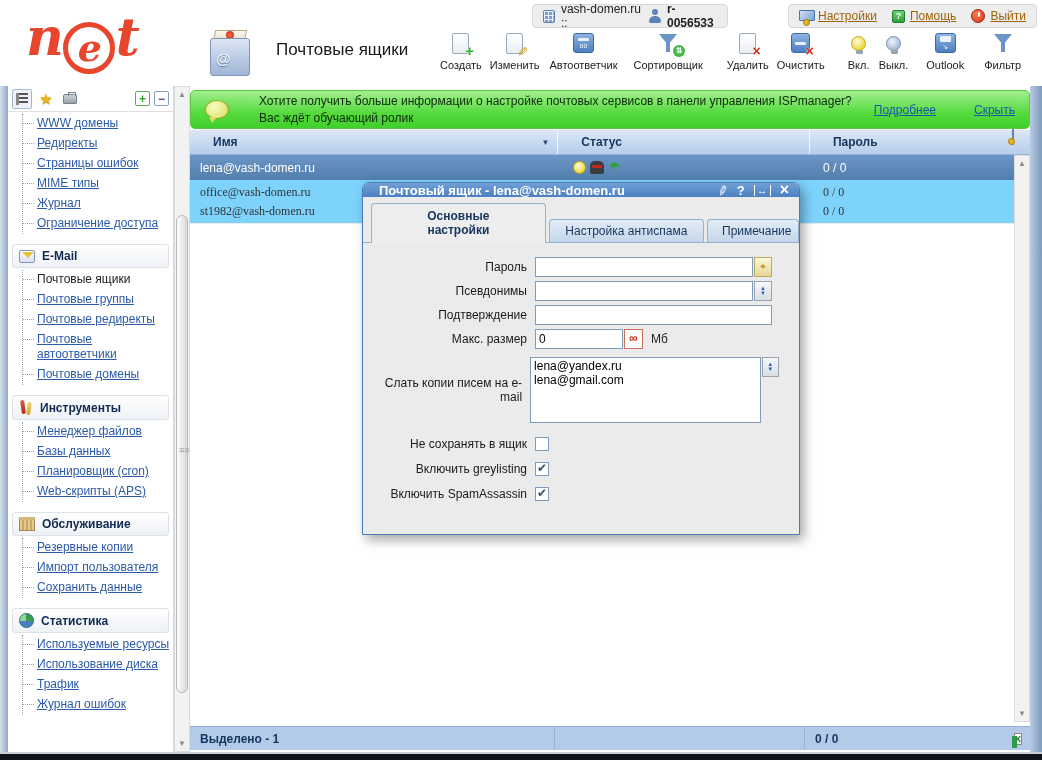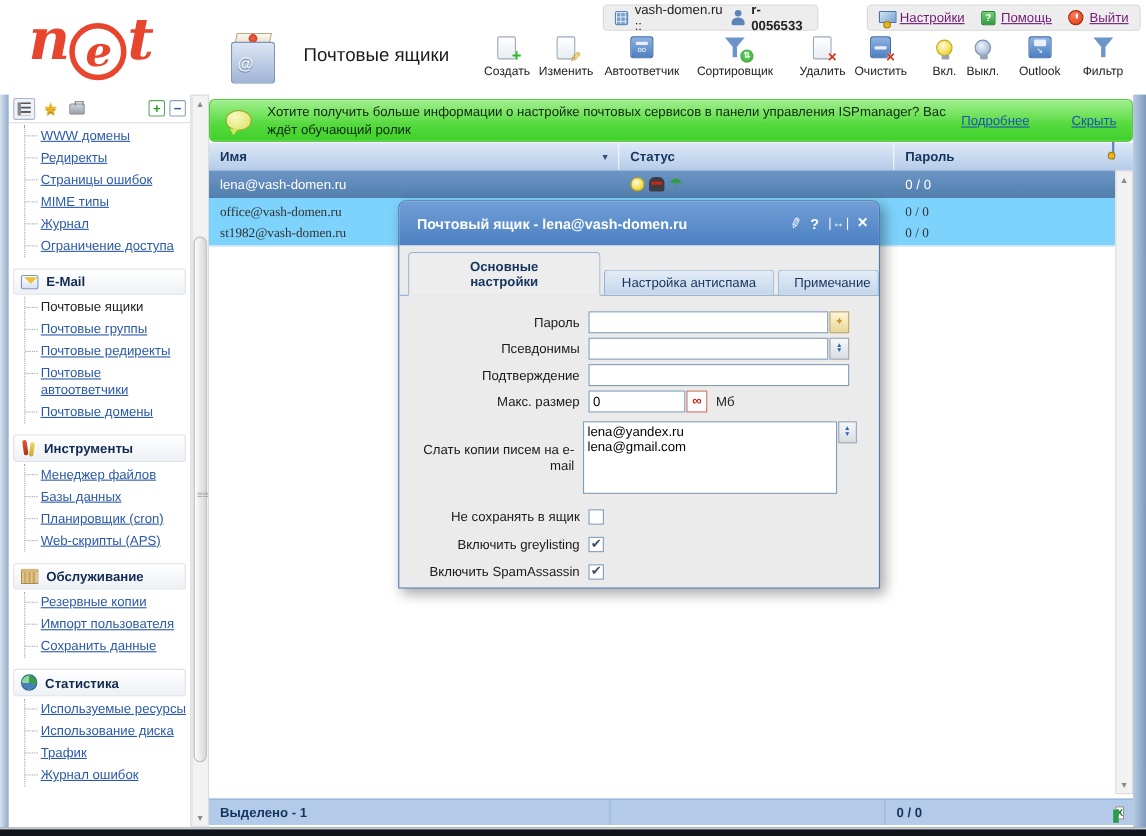--- a/index.html
+++ b/index.html
@@ -9,21 +9,21 @@
 
   
   .frame-left  { left:0; top:86px; width:8px;  height:674px; background:linear-gradient(90deg,#d7e2ef,#8fa9c9); }
   .frame-right { left:1030px; top:86px; width:12px; height:674px; background:linear-gradient(90deg,#b9cce3,#7d99bd); }
   .frame-bottom{ left:0; top:752px; width:1042px; height:8px; background:#10131a; border-top:2px solid #c9ced6; }
 
   
   .logo { left:26px; top:6px; color:#e8452e; font-family:"DejaVu Serif","Liberation Serif",serif; font-style:italic; font-weight:bold; font-size:52px; letter-spacing:-2px; }
   .logo .circ { display:inline-flex; align-items:center; justify-content:center; width:52px; height:52px; border:5px solid #e8452e; border-radius:50%; font-size:38px; margin:0 1px; vertical-align:-6px; }
   .tstrip { top:4px; height:24px; background:#ededee; border:1px solid #d9d9db; border-radius:4px; display:flex; align-items:center; padding:0 10px; gap:6px; }
-  .tstrip a { color:#701a75; text-decoration:underline; }
+  .tstrip a { color:#a16207; text-decoration:underline; }
   .ic-calc { width:13px; height:13px; border:1px solid #5b84b8; background:#7aa0cc; background-image:linear-gradient(#e8f0fa 1px,transparent 1px),linear-gradient(90deg,#e8f0fa 1px,transparent 1px); background-size:4px 4px; border-radius:2px; }
   .ic-person { width:14px; height:14px; position:relative; }
   .ic-person::before { content:""; position:absolute; left:4px; top:0; width:6px; height:6px; border-radius:50%; background:#5b84b8; }
   .ic-person::after { content:""; position:absolute; left:1px; top:7px; width:12px; height:7px; border-radius:6px 6px 2px 2px; background:#5b84b8; }
   .ic-monitor { width:14px; height:12px; position:relative; }
   .ic-monitor::before { content:""; position:absolute; left:0; top:0; width:14px; height:9px; border:1px solid #4a74a8; background:linear-gradient(135deg,#cfe2f6,#7aa3d2); border-radius:1px; }
   .ic-monitor::after { content:""; position:absolute; left:4px; top:9px; width:6px; height:3px; background:#4a74a8; }
   .ic-gearDot::after { content:""; position:absolute; right:-2px; bottom:-1px; width:5px; height:5px; border-radius:50%; background:#e8b51e; border:1px solid #a87d08; }
   .ic-help { width:13px; height:13px; background:linear-gradient(#6fd06f,#2f9e3f); border:1px solid #1f7a2f; border-radius:2px; color:#fff; font-weight:bold; font-size:9px; display:flex; align-items:center; justify-content:center; }
   .ic-power { width:14px; height:14px; border-radius:50%; background:radial-gradient(circle at 35% 30%,#ff7a54,#d93812); border:1px solid #a02206; position:relative; }
@@ -50,28 +50,28 @@
   .funnel::before { content:""; position:absolute; left:1px; top:2px; border-left:9px solid transparent; border-right:9px solid transparent; border-top:11px solid #6b94c8; }
   .funnel::after { content:""; position:absolute; left:8px; top:11px; width:4px; height:9px; background:#6b94c8; }
   .mini-green { position:absolute; right:-3px; bottom:-1px; width:12px; height:12px; border-radius:50%; background:radial-gradient(#6fd86f,#2a9c2a); color:#fff; font-size:8px; line-height:12px; text-align:center; font-weight:bold; }
   .bulb { width:15px; height:15px; border-radius:50%; position:relative; }
   .bulb::after { content:""; position:absolute; left:4px; bottom:-4px; width:7px; height:4px; background:#9aa4ae; border-radius:1px; }
   .bulb.on  { background:radial-gradient(circle at 40% 35%,#fffce0,#f0d83a 70%,#d8bc20); border:1px solid #c0a818; }
   .bulb.off { background:radial-gradient(circle at 40% 35%,#eef3fa,#a8bcd8 70%,#8aa2c4); border:1px solid #7890b0; }
 
   
   .banner { left:190px; top:90px; width:840px; height:39px; background:linear-gradient(180deg,#a2ef8f,#55da3e 60%,#3fd02a); border:1px solid #58c840; border-radius:5px; display:flex; align-items:center; padding:0 14px; color:#0c2a08; }
-  .banner .txt { width:620px; line-height:1.35; margin-left:14px; }
+  .banner .txt { width:620px; line-height:1.35; margin-left:30px; }
   .banner a { color:#1a55b0; text-decoration:underline; }
   .bubble { width:24px; height:19px; background:radial-gradient(circle at 35% 30%,#f8fac0,#d8e060); border:1px solid #98a828; border-radius:50%; position:relative; flex:none; }
   .bubble::after { content:""; position:absolute; left:3px; bottom:-5px; border-left:3px solid transparent; border-right:5px solid transparent; border-top:6px solid #d8e060; }
 
   
   .thead { left:190px; top:130px; width:840px; height:25px; background:linear-gradient(#dce8f7,#b6cde9); border-bottom:1px solid #96b3d9; display:flex; color:#15355e; font-weight:bold; }
-  .th { padding:5px 10px 0; border-right:1px solid rgba(255,255,255,.8); position:relative; }
+  .th { padding:5px 10px 0; border-right:1px solid rgba(255,255,255,.8); position:relative;margin-left:13px; }
   .sortarrow { position:absolute; right:8px; top:8px; font-size:8px; color:#2a4a74; }
   .ic-table { width:15px; height:12px; border:1px solid #5b84b8; background:#e8f0fa; background-image:linear-gradient(#9ab8dc 1px,transparent 1px),linear-gradient(90deg,#9ab8dc 1px,transparent 1px); background-size:5px 4px; position:relative; margin:5px 0 0 1px; }
   .trow { left:190px; width:824px; height:25px; display:flex; align-items:center; }
   .row-sel { background:linear-gradient(#6b95c4,#527fae); color:#fff; }
   .row-n { background:#7dd3fc; color:#333; border-bottom:1px solid #ececec;font-family:Liberation Serif, serif; }
   .cell-name { width:373px; padding:0 10px; }
   .cell-status { width:250px; padding:0 10px; display:flex; gap:4px; align-items:center; }
   .cell-size { width:197px; padding:0 10px; }
   .st-bulb { width:13px; height:13px; border-radius:50%; background:radial-gradient(circle at 40% 35%,#fffce0,#f0d83a 70%,#d8bc20); border:1px solid #c0a818; }
   .st-spy { width:14px; height:13px; background:#3c3c44; border-radius:5px 5px 2px 2px; position:relative; }
@@ -113,21 +113,21 @@
   .ic-env { width:16px; height:13px; background:linear-gradient(#fdfdfd,#d8e2ee); border:1px solid #7e95b8; border-radius:2px; position:relative; }
   .ic-env::after { content:""; position:absolute; left:2px; top:1px; width:10px; height:7px; border-left:6px solid transparent; border-right:6px solid transparent; border-top:6px solid #e8c23a; width:0; }
   .ic-tools { width:14px; height:15px; position:relative; }
   .ic-tools::before { content:""; position:absolute; left:2px; top:0; width:4px; height:14px; background:linear-gradient(#e05a3a,#b02a18); border-radius:2px; transform:rotate(-8deg); }
   .ic-tools::after { content:""; position:absolute; left:8px; top:2px; width:4px; height:13px; background:linear-gradient(#f0d868,#c8a830); border-radius:2px; transform:rotate(8deg); }
   .ic-bank { width:16px; height:14px; background:linear-gradient(90deg,#e8c888 2px,#c8a868 2px); background-size:4px 100%; border:1px solid #a8885a; border-top:3px solid #d8b878; border-radius:1px; }
   .ic-pie { width:15px; height:15px; border-radius:50%; background:conic-gradient(#3a9c4a 0 30%, #4a7ec0 30% 75%, #8fd89a 75% 100%); border:1px solid #2a6a8a; }
 
   
   .dialog { left:362px; top:182px; width:438px; height:353px; background:#ebebeb; border:1px solid #4a7ab5; border-radius:7px 7px 0 0; box-shadow:4px 5px 12px rgba(0,0,0,.35); z-index:10; }
-  .dlg-title { height:40px; background:linear-gradient(#719fd6,#4c80c2); border-radius:6px 6px 0 0; display:flex; align-items:center; padding:0 10px 0 16px; color:#fff; font-weight:bold; font-size:13px; }
+  .dlg-title { height:14px; background:linear-gradient(#719fd6,#4c80c2); border-radius:6px 6px 0 0; display:flex; align-items:center; padding:0 10px 0 16px; color:#fff; font-weight:bold; font-size:13px; }
   .dlg-icons { margin-left:auto; display:flex; align-items:center; gap:9px; font-size:13px; }
   .dlg-icons span { cursor:pointer; }
   .ic-resize { border-left:1px solid #fff; border-right:1px solid #fff; padding:0 2px; font-size:11px; line-height:11px; }
   .tabs { display:flex; gap:3px; padding:6px 0 0 8px; border-bottom:1px solid #93b1d1; align-items:flex-end; }
   .tab { background:linear-gradient(#e3ecf6,#c4d6ea); border:1px solid #93b1d1; border-bottom:none; border-radius:4px 4px 0 0; color:#15355e; padding:4px 14px; text-align:center; }
   .tab.active { background:#ededed; font-weight:bold; padding:5px 24px; margin-bottom:-1px; border-bottom:1px solid #ededed; }
   .dlg-body { padding:14px 20px 0 14px; }
   .frow { display:flex; align-items:center; margin-bottom:4px; }
   .flabel { width:150px; text-align:right; margin-right:8px; color:#1a1a1a; }
   .tin { height:20px; border:1px solid #7f9db9; background:#fff; font-family:inherit; font-size:12px; padding:0 3px; }
@@ -144,21 +144,21 @@
 </style>
 </head>
 <body>
 
 <div class="abs frame-left"></div>
 <div class="abs frame-right"></div>
 <div class="abs frame-bottom"></div>
 
 <div class="abs logo"><span>n</span><span class="circ">e</span><span>t</span></div>
 
-<div class="abs tstrip" style="left:548px; width:196px;">
+<div class="abs tstrip" style="left:532px; width:196px;">
   <span class="ic-calc"></span>
   <span>vash-domen.ru ::</span>
   <span class="ic-person"></span>
   <b>r-0056533</b>
 </div>
 <div class="abs tstrip" style="left:788px; width:249px; justify-content:space-between;">
   <span style="display:flex;align-items:center;gap:5px;">
       <span class="ic-monitor ic-gearDot"></span>
       <a href="#">Настройки</a>
     </span>

